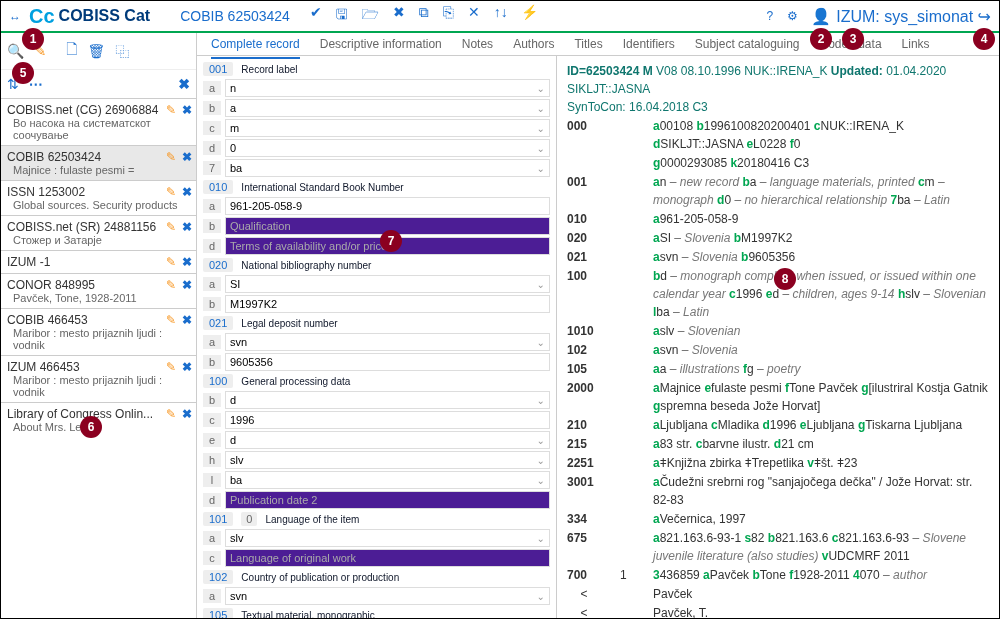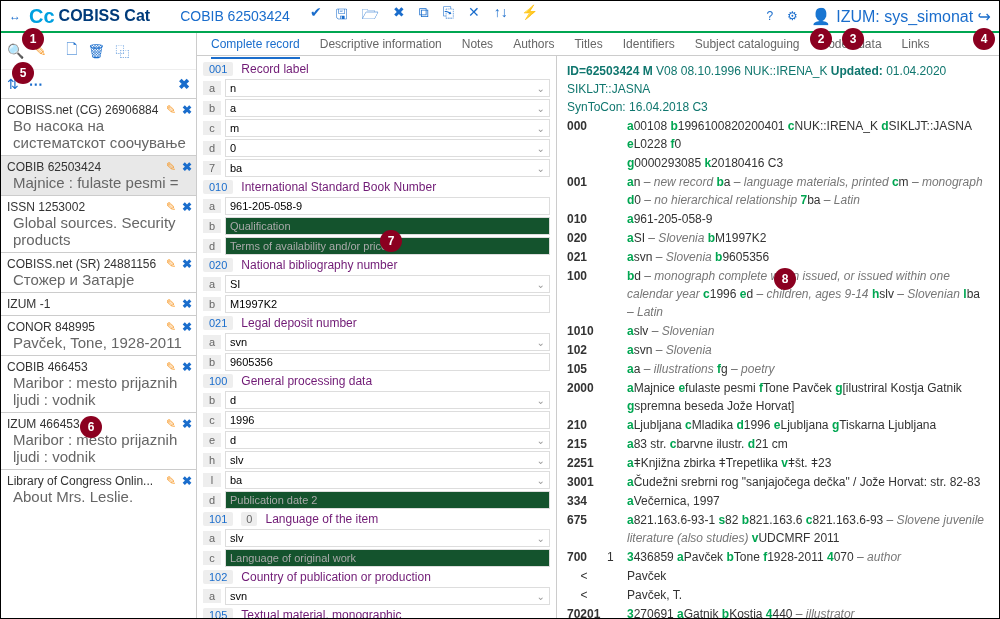--- a/index.html
+++ b/index.html
@@ -13,43 +13,43 @@
 .topbar-right { margin-left: auto; display: flex; gap: 14px; align-items: center; color: #1a6dcc; }
 .user-label { font-size: 16px; }
 .main { display: flex; height: calc(100% - 32px); }
 .sidebar { width: 196px; border-right: 1px solid #ccc; display: flex; flex-direction: column; }
 .side-tools { padding: 6px; display: flex; flex-wrap: wrap; gap: 10px; align-items: center; color: #1a6dcc; font-size: 14px; border-bottom: 1px solid #eee; }
 .side-tools .close-x { margin-left: auto; }
 .records { overflow-y: auto; }
 .record-item { padding: 4px 6px; border-top: 1px solid #ccc; position: relative; }
 .record-item.selected { background: #e8e8e8; }
 .record-title { color: #333; }
-.record-sub { color: #666; padding-left: 6px; font-size: 15px; }
+.record-sub { color: #666; padding-left: 6px; font-size: 11px; }
 .rec-icons { position: absolute; right: 4px; top: 4px; display: flex; gap: 6px; }
 .pencil { color: #f7941d; cursor: pointer; }
 .rec-x { color: #1a6dcc; font-weight: bold; cursor: pointer; }
 .content { flex: 1; display: flex; flex-direction: column; }
 .tabs { display: flex; gap: 20px; padding: 4px 14px; border-bottom: 1px solid #ccc; }
 .tab { color: #666; cursor: pointer; }
 .tab.active { color: #1a6dcc; border-bottom: 2px solid #1a6dcc; padding-bottom: 6px; margin-bottom: -8px; }
 .panels { flex: 1; display: flex; overflow: hidden; }
 .editor { width: 360px; border-right: 1px solid #ccc; overflow-y: auto; padding: 4px; }
 .field-hdr { display: flex; align-items: center; gap: 8px; padding: 2px; }
 .field-tag { background: #eee; color: #1a6dcc; padding: 1px 6px; border-radius: 2px; font-size: 11px; }
 .field-ind { background: #eee; padding: 1px 5px; border-radius: 2px; font-size: 11px; color: #666; }
-.field-label { color: #701a75; font-size: 12px; }
+.field-label { color: #0f172a; font-size: 10px; }
 .subfield { display: flex; align-items: center; gap: 4px; padding: 1px 2px; }
 .sub-code { background: #eee; width: 18px; text-align: center; padding: 1px 0; font-size: 11px; color: #666; }
 .sub-val { flex: 1; border: 1px solid #ddd; padding: 2px 4px; font-size: 11px; background: #fff; display: flex; justify-content: space-between; align-items: center; }
-.sub-val.empty { color: #aaa; background: #14532d; }
+.sub-val.empty { color: #aaa; background: #4c1d95; }
 .chev { color: #999; font-size: 10px; }
 .preview { flex: 1; overflow: auto; padding: 6px 10px; font-size: 12px; line-height: 1.5; }
 .prev-hdr { color: #0f766e; }
 .prev-hdr b { font-weight: bold; }
-.prev-row { display: flex; gap: 6px; margin-top: 1px; }
+.prev-row { display: flex; gap: 19px; margin-top: 1px; }
 .pr-tag { width: 34px; color: #333; font-weight: bold; flex-shrink: 0; }
 .pr-ind { width: 14px; color: #333; flex-shrink: 0; }
 .pr-content { flex: 1; }
 .c-code { color: #00a651; font-weight: bold; }
 .c-text { color: #333; }
 .c-ital { color: #777; font-style: italic; }
 .callout { position: absolute; width: 22px; height: 22px; background: #8b0020; color: #fff; border-radius: 50%; display: flex; align-items: center; justify-content: center; font-weight: bold; font-size: 12px; z-index: 100; }
 </style>
 </head>
 <body>

